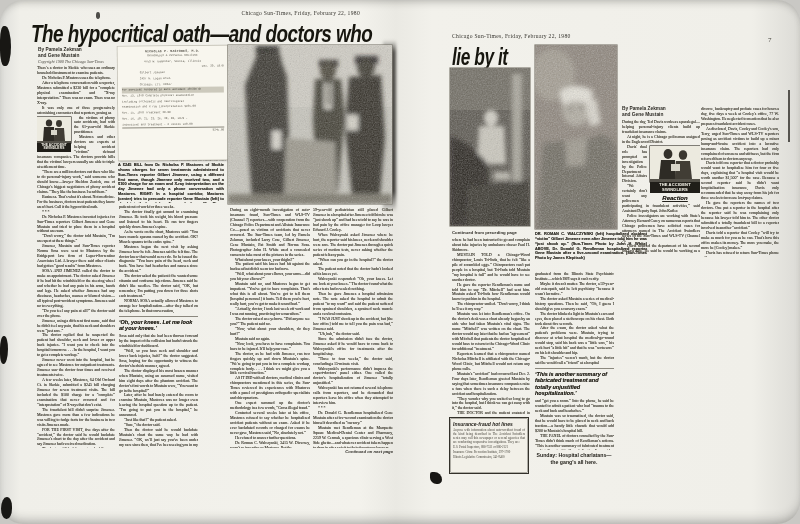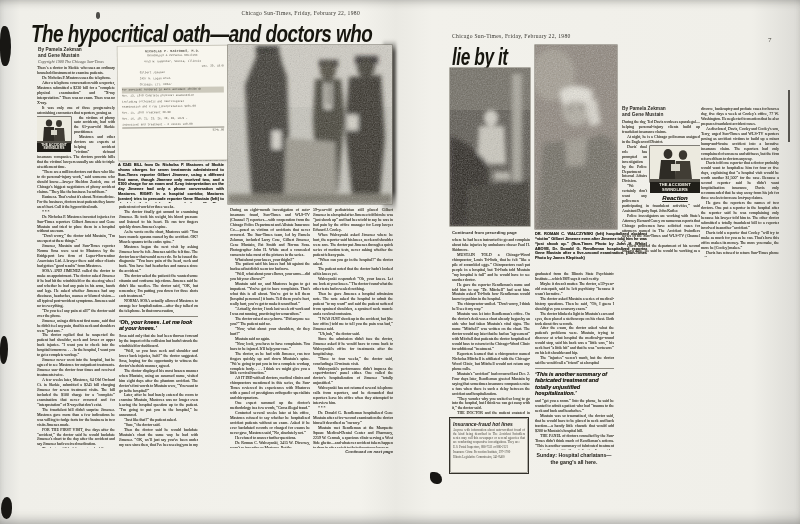--- a/index.html
+++ b/index.html
@@ -1,19 +1,19 @@
 <!DOCTYPE html>
 <html><head>
 <meta charset="utf-8">
 <style>
   html,body{margin:0;padding:0;width:800px;height:524px;overflow:hidden;background:#c9c8c4;}
   .scan{position:relative;width:800px;height:524px;
     background:linear-gradient(90deg,#dededa 0,#f0efe9 2.5%,#f3f2ec 45%,#eae9e3 49.5%,#f2f1eb 54%,#f0efe9 94%,#dcdbd6 100%);
     box-shadow:inset 0 7px 9px -6px rgba(40,40,38,.35), inset 0 -9px 12px -7px rgba(40,40,38,.4);
-    font-family:"Liberation Serif",serif;}
+    font-family:"Liberation Serif",serif;border-radius:23px;}
   .abs{position:absolute;}
   
   .smallhead{font-family:"Liberation Serif",serif;font-size:5.6px;color:#35332d;letter-spacing:.3px;white-space:nowrap;}
   .pagenum{font-family:"Liberation Serif",serif;font-size:7px;color:#44423c;}
   .headline{font-family:"Liberation Sans",sans-serif;font-weight:bold;font-style:italic;color:#17160f;white-space:nowrap;transform-origin:left top;letter-spacing:-.6px;}
   .headline-block{font-family:"Liberation Sans",sans-serif;font-weight:bold;color:#1a1912;line-height:1.12;letter-spacing:-.3px;}
   .byline{font-family:"Liberation Sans",sans-serif;font-weight:bold;font-size:4.8px;line-height:1.3;color:#2d2b25;}
   .credit{font-family:"Liberation Serif",serif;font-style:italic;font-size:4.1px;color:#4a4841;}
   .flowcol{font-family:"Liberation Serif",serif;font-size:4px;line-height:1.24;color:#474439;text-align:justify;overflow:hidden;word-spacing:-.3px;text-shadow:0 0 .35px #5b5850;}
   .flowcol p{margin:0;text-indent:5px;}

